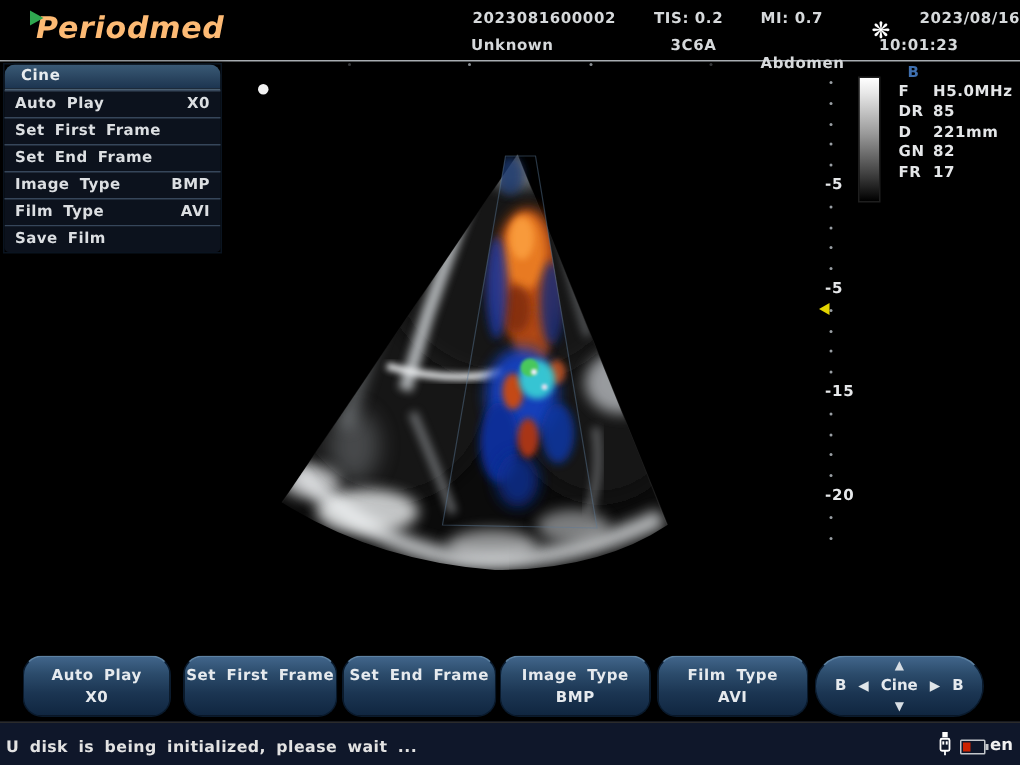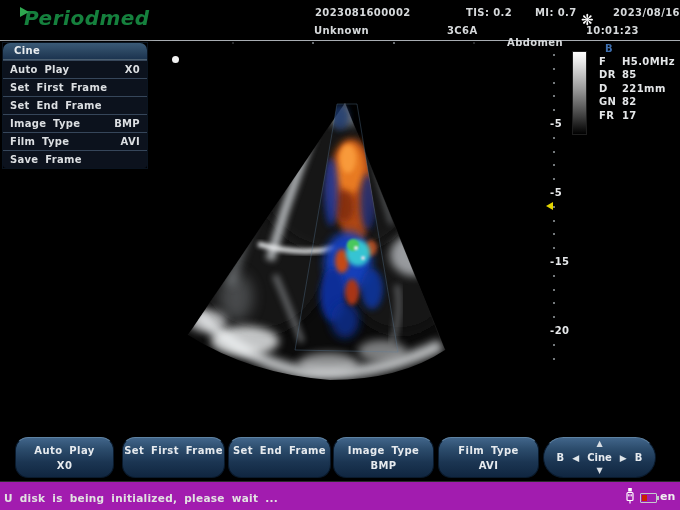--- a/index.html
+++ b/index.html
@@ -4,21 +4,21 @@
 <style>
   html,body{margin:0;padding:0;background:#000;}
   body{width:680px;height:510px;position:relative;overflow:hidden;
        font-family:"DejaVu Sans","Liberation Sans",sans-serif;
        -webkit-font-smoothing:antialiased;}
 
   
   .topbar{position:absolute;left:0;top:0;width:680px;height:40px;background:#000;
           border-bottom:1px solid #a8adb2;}
   .logo{position:absolute;left:24px;top:6px;font-size:20px;font-weight:bold;
-        font-style:italic;color:#15803d;letter-spacing:0.5px;}
+        font-style:italic;color:#fdba74;letter-spacing:0.5px;}
   .logo-mark{position:absolute;left:-4px;top:1px;width:0;height:0;
         border-left:9px solid #2fa850;border-top:5px solid transparent;
         border-bottom:5px solid transparent;}
   .tb-text{position:absolute;color:#d6d9db;font-size:10px;font-weight:bold;
            letter-spacing:0.4px;white-space:nowrap;}
   .freeze{position:absolute;left:581px;top:11px;color:#fff;font-size:15px;}
 
   
   .menu{position:absolute;left:2px;top:42px;width:144px;z-index:30;
         box-shadow:0 3px 10px rgba(0,0,0,0.9);border:1px solid #0a1420;}
@@ -71,44 +71,44 @@
        box-shadow:0 2px 4px rgba(0,0,0,0.7);}
   .pill-row{position:absolute;left:0;top:0;width:100%;height:100%;display:flex;
        align-items:center;justify-content:center;gap:8px;
        color:#e6eaee;font-size:10px;font-weight:bold;}
   .pill-arrow{font-size:9px;color:#e0e6ea;}
   .pill-vert{position:absolute;left:0;width:100%;text-align:center;font-size:8px;
        color:#d8dee4;line-height:8px;}
   .pv-up{top:2px;} .pv-down{bottom:2px;}
 
   
-  .statusbar{position:absolute;left:0;top:481px;width:680px;height:29px;background:#a21caf;
+  .statusbar{position:absolute;left:0;top:481px;width:680px;height:29px;background:#0f172a;
        border-top:1px solid #2b2b2b;}
   .status-msg{position:absolute;left:4px;top:10px;color:#e2e2e2;font-size:10.5px;
        font-weight:bold;letter-spacing:0.3px;word-spacing:3px;white-space:nowrap;}
   .usb{position:absolute;left:624px;top:5px;}
   .battery{position:absolute;left:640px;top:11px;width:15px;height:8px;
        border:1px solid #c4c8cc;border-radius:1px;}
   .battery .fill{position:absolute;left:1px;top:1px;width:5px;height:6px;background:#cc2200;}
   .battery .nub{position:absolute;right:-3px;top:2px;width:2px;height:4px;background:#c4c8cc;}
   .lang{position:absolute;left:660px;top:8px;color:#f0f0f0;font-size:11px;font-weight:bold;}
 </style>
 </head>
 <body>
 
 <div class="topbar">
   <div class="logo">
     <span class="logo-mark"></span>
     <span>Periodmed</span>
   </div>
   <span class="tb-text" style="left:315px;top:7px;">2023081600002</span>
   <span class="tb-text" style="left:314px;top:25px;">Unknown</span>
-  <span class="tb-text" style="left:466px;top:7px;">TIS:  0.2</span>
+  <span class="tb-text" style="left:436px;top:7px;">TIS:  0.2</span>
   <span class="tb-text" style="left:447px;top:25px;">3C6A</span>
-  <span class="tb-text" style="left:507px;top:7px;margin-left:28px;">MI:  0.7</span>
+  <span class="tb-text" style="left:507px;top:7px;">MI:  0.7</span>
   <span class="tb-text" style="left:507px;top:25px;margin-top:12px;">Abdomen</span>
   <span class="freeze">❋</span>
   <span class="tb-text" style="left:613px;top:7px;">2023/08/16</span>
   <span class="tb-text" style="left:586px;top:25px;">10:01:23</span>
 </div>
 
 <div class="probe-dot"></div>
 <div class="htick" style="left:232px;opacity:.4;"></div>
 <div class="htick" style="left:312px;"></div>
 <div class="htick" style="left:393px;"></div>
@@ -262,21 +262,21 @@
   </div>
   <div class="menu-item">
     <span>Image Type</span>
     <span class="val">BMP</span>
   </div>
   <div class="menu-item">
     <span>Film Type</span>
     <span class="val">AVI</span>
   </div>
   <div class="menu-item" style="border-radius:0 0 3px 3px;">
-    <span>Save Frame</span>
+    <span>Save Film</span>
     <span class="val"></span>
   </div>
 </div>
 
 <div class="btn" style="left:15px;width:99px;">
   <div class="l1">Auto Play</div>
   <div class="l2">X0</div>
 </div>
 <div class="btn" style="left:122px;width:103px;">
   <div class="l1">Set First Frame</div>

